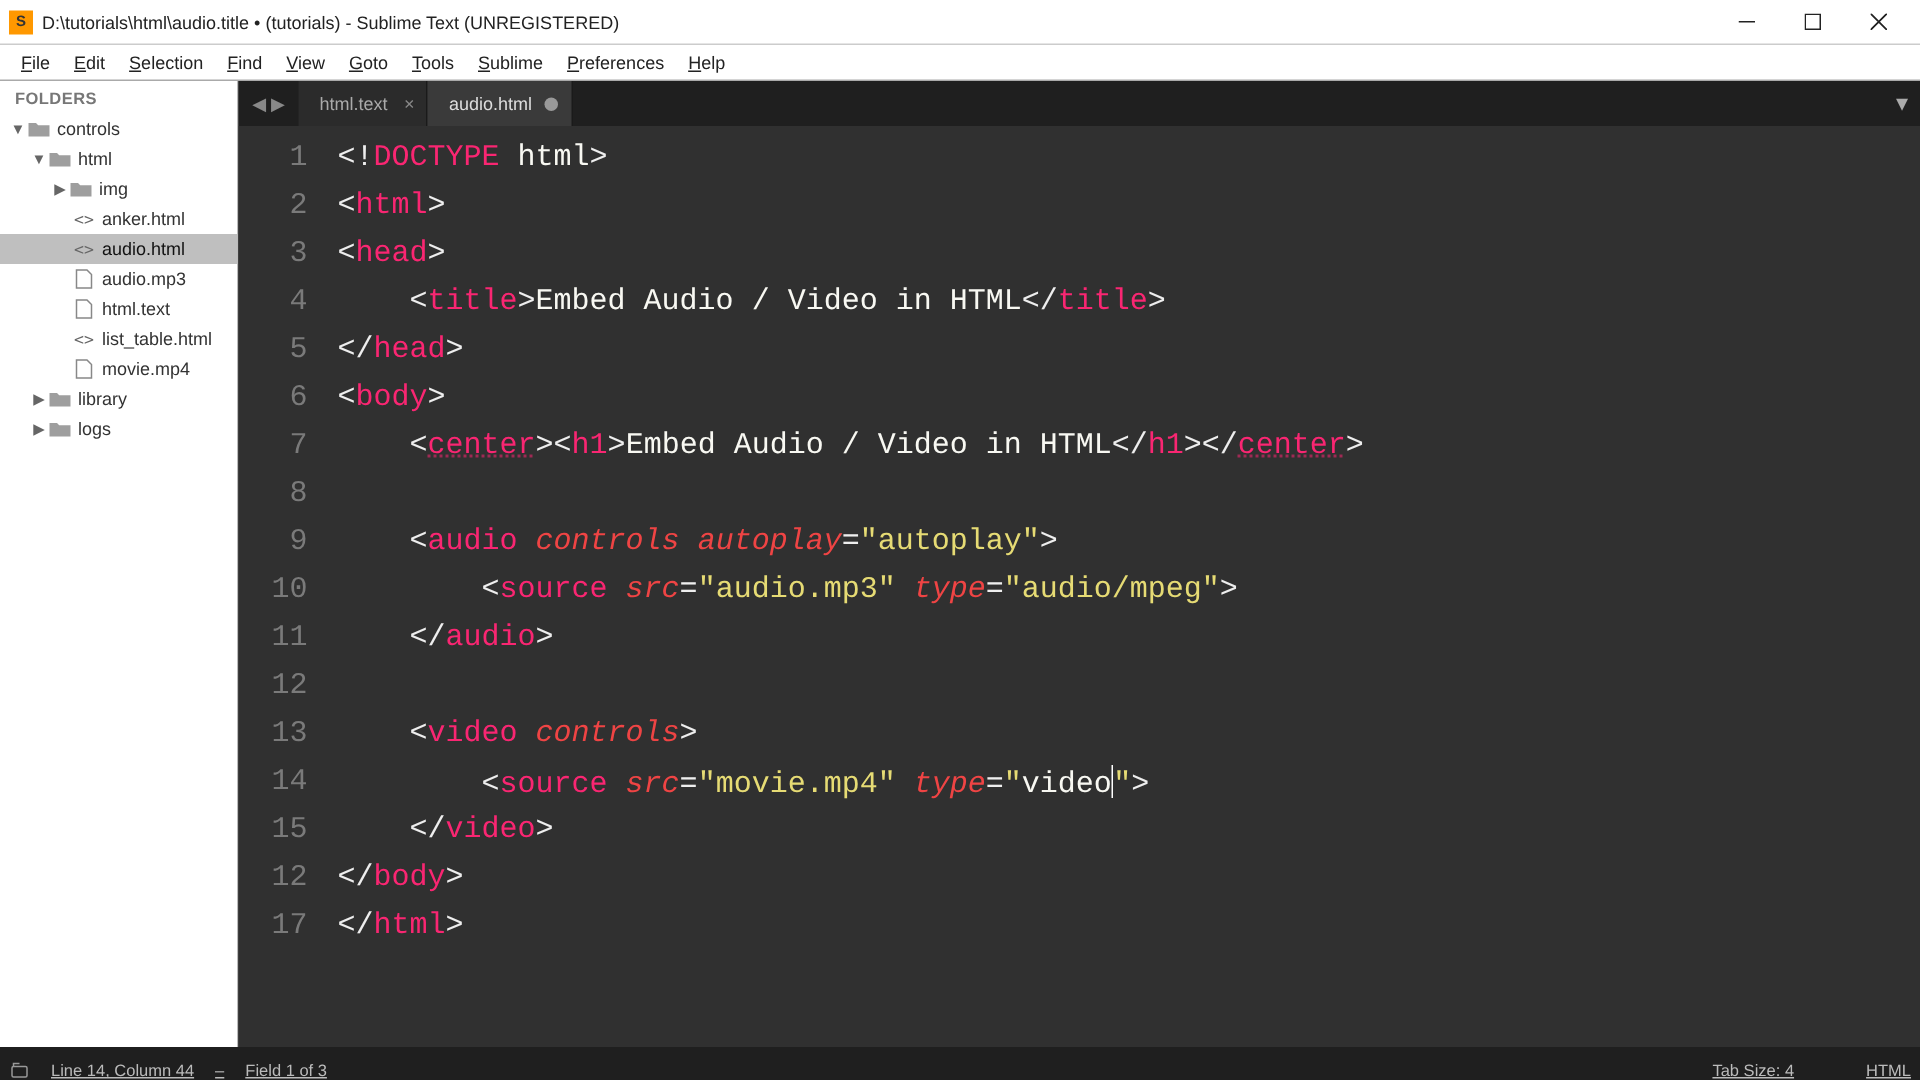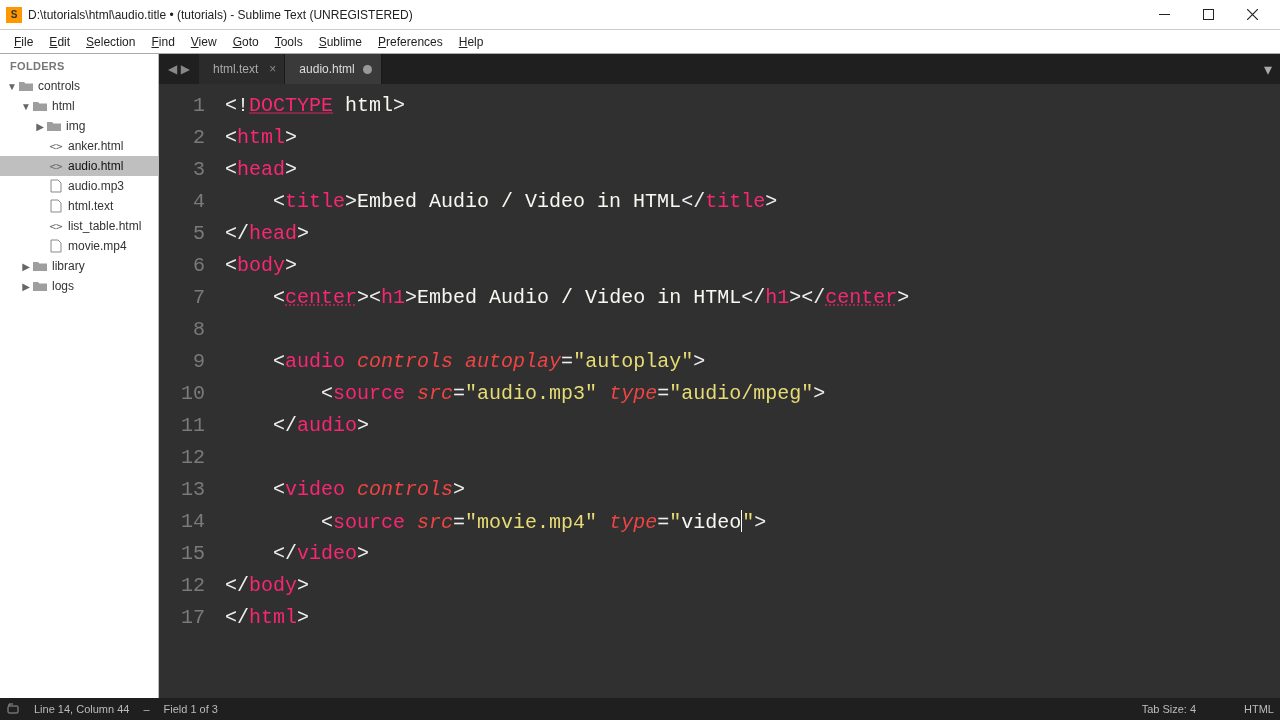--- a/index.html
+++ b/index.html
@@ -45,30 +45,30 @@
   .tabbar .spacer { flex:1; }
   .tabbar .overflow { width:24px; display:flex; align-items:center; justify-content:center; color:#aaa; }
 
   
   .code-area { flex:1; display:flex; min-height:0; background:#303030; }
   .gutter { width:60px; background:#303030; color:#7a7a7a; font-family: Consolas, "Courier New", monospace; font-size:20px; text-align:right; padding: 6px 14px 0 0; line-height:32px; }
   .gutter div { height:32px; }
   .code { flex:1; font-family: Consolas, "Courier New", monospace; font-size:20px; line-height:32px; color:#eee; padding: 6px 0 0 6px; white-space:pre; position:relative; }
   .code .line { height:32px; }
   .tok-punc { color:#eee; }
-  .tok-doctype { color:#f92672; text-decoration: underline; text-decoration-color: rgba(249,38,114,.4); }
+  .tok-doctype { color:#f92672; text-decoration-color: rgba(249,38,114,.4); }
   .tok-tag { color:#f92672; }
   .tok-tag-u { color:#f92672; text-decoration: underline dotted; text-decoration-color: rgba(249,38,114,.55); }
   .tok-attr { color:#ef4444; font-style: italic; }
   .tok-str { color:#e6db74; }
   .tok-text { color:#f8f8f2; }
   .caret { display:inline-block; width:1px; height:22px; background:#fff; position:relative; top:4px; }
 
   
-  .statusbar { height:22px; background:#1f1f1f; color:#bbb; display:flex; align-items:center; font-size:11px; padding:0 6px; gap:14px; }
+  .statusbar { height:22px; background:#1f1f1f; color:#bbb; display:flex; align-items:flex-end; font-size:11px; padding:0 6px; gap:14px;text-decoration:underline; }
   .statusbar .status-icon { width:14px; display:inline-flex; align-items:center; justify-content:center; }
   .statusbar .spacer { flex:1; }
 </style>
 </head>
 <body>
 
 <div class="titlebar">
   <div class="app-icon">S</div>
   <div class="title">D:\tutorials\html\audio.title • (tutorials) - Sublime Text (UNREGISTERED)</div>
   <div class="winbtn">

